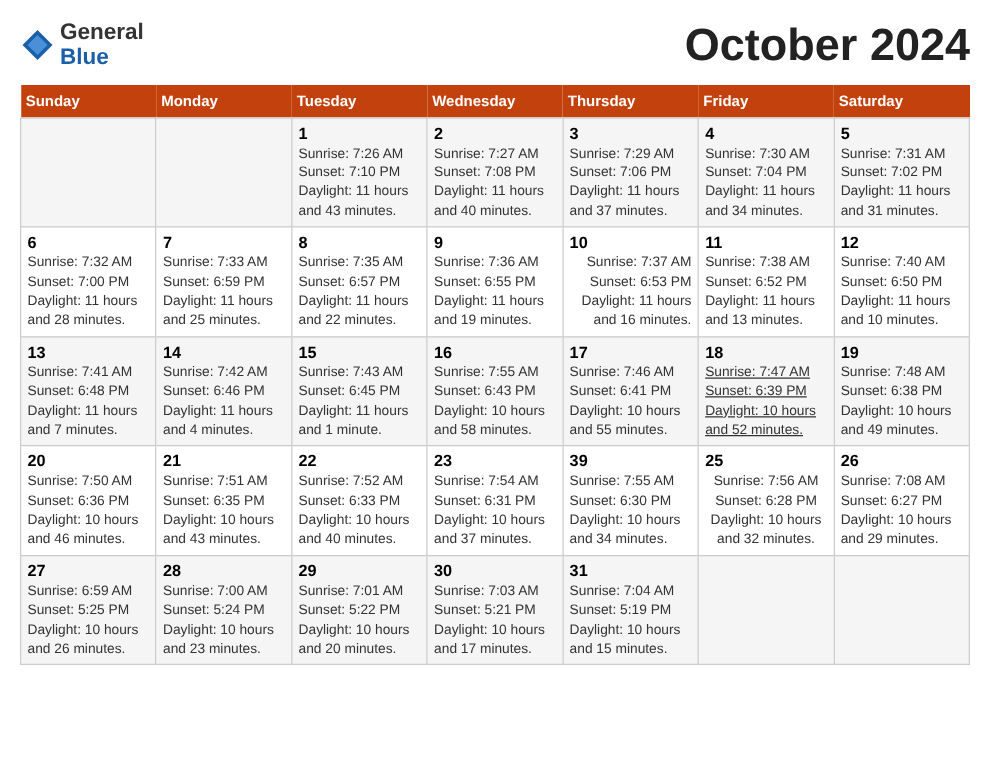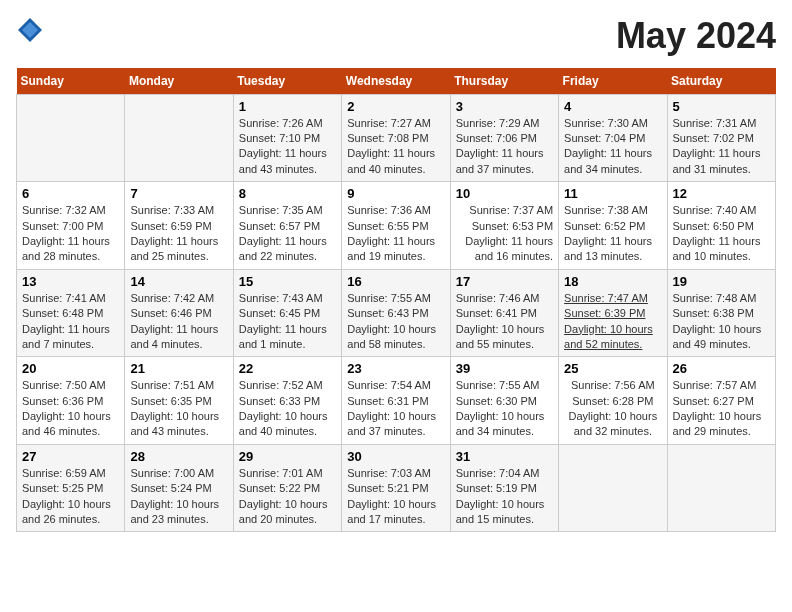--- a/index.html
+++ b/index.html
@@ -89,23 +89,27 @@
   </style>
 </head>
 <body>
 
 <div class="header">
   <div class="logo">
     <svg class="logo-icon" viewBox="0 0 28 28" xmlns="http://www.w3.org/2000/svg">
       <polygon points="14,2 26,14 14,26 2,14" fill="#1a5fa8"></polygon>
       <polygon points="14,6 22,14 14,22 6,14" fill="#4a90d9"></polygon>
     </svg>
+    <div class="logo-text">
+      <span class="logo-general">General</span>
+      <span class="logo-blue">Blue</span>
+    </div>
   </div>
   <div class="title-block">
-    <div class="month-title">May 2024</div>
+    <div class="month-title">October 2024</div>
   </div>
 </div>
 
 <table>
   <thead>
     <tr>
     <th>Sunday</th>
         <th>Monday</th>
         <th>Tuesday</th>
         <th>Wednesday</th>
@@ -269,21 +273,21 @@
 Daylight: 10 hours and 34 minutes.</div>
         </td>
         <td>
           <span class="day-number">25</span>
           <div class="day-info" style="white-space: pre-line; text-align: center;">Sunrise: 7:56 AM
 Sunset: 6:28 PM
 Daylight: 10 hours and 32 minutes.</div>
         </td>
         <td>
           <span class="day-number">26</span>
-          <div class="day-info" style="white-space: pre-line;">Sunrise: 7:57 AM
+          <div class="day-info" style="white-space: pre-line;">Sunrise: 7:08 AM
 Sunset: 6:27 PM
 Daylight: 10 hours and 29 minutes.</div>
         </td>
       </tr>
       <tr>
         <td>
           <span class="day-number">27</span>
           <div class="day-info" style="white-space: pre-line;">Sunrise: 6:59 AM
 Sunset: 5:25 PM
 Daylight: 10 hours and 26 minutes.</div>

